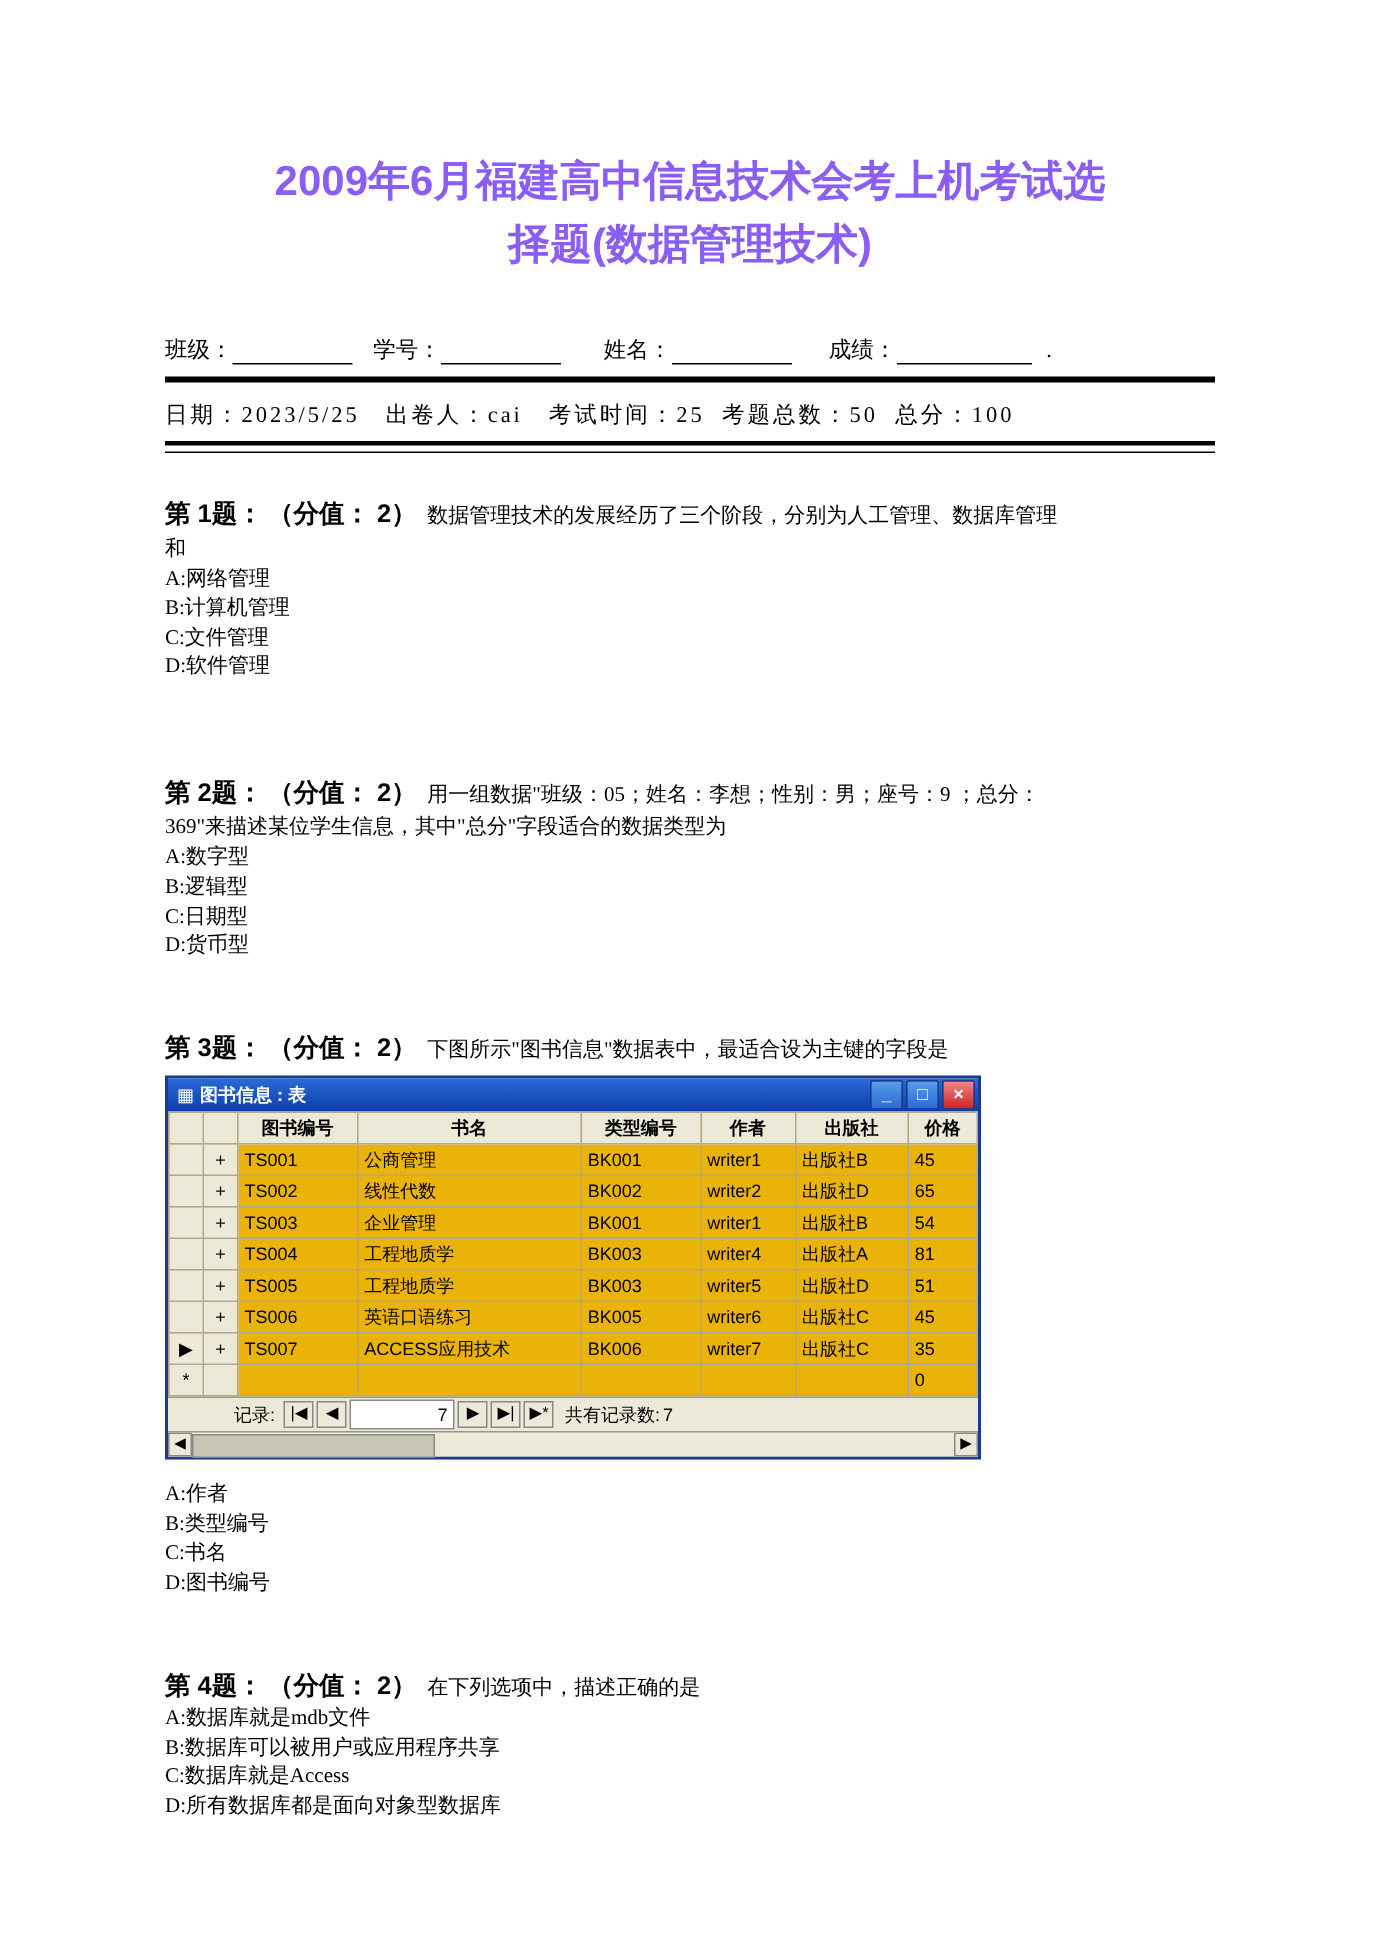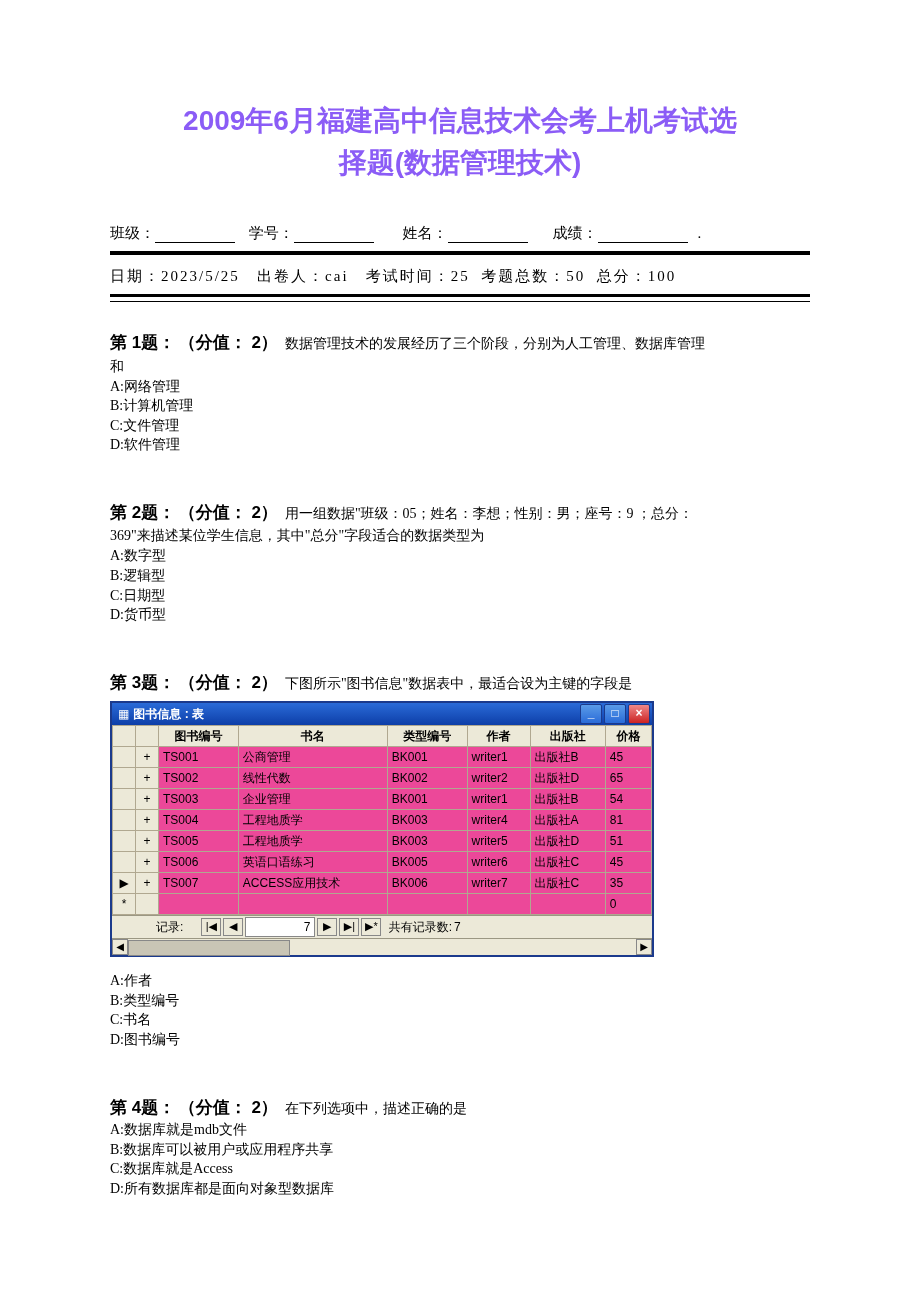--- a/index.html
+++ b/index.html
@@ -94,21 +94,21 @@
     color: #fff;
     font-weight: bold;
     text-align: center;
     font-size: 12px;
     line-height: 16px;
   }
   .win-btn.close { background: linear-gradient(#e88,#c22); }
   .db-grid {
     width: 100%;
     border-collapse: collapse;
-    background: #ec4899;
+    background: #eab308;
   }
   .db-grid th, .db-grid td {
     border: 1px solid #b0a890;
     padding: 1px 4px;
     font-size: 12px;
     white-space: nowrap;
   }
   .db-grid th {
     background: #ece9d8;
     font-weight: bold;
@@ -123,21 +123,21 @@
   .db-grid tr.newrow td { color: #000; }
   .db-nav {
     background: #ece9d8;
     border-top: 1px solid #9b9783;
     display: flex;
     align-items: center;
     height: 22px;
     padding: 0 4px;
     gap: 2px;
   }
-  .db-nav .label { margin-left: 40px; margin-right: 16px; }
+  .db-nav .label { margin-left: 40px; margin-right: 4px; }
   .nav-btn {
     display: inline-block;
     width: 18px; height: 16px;
     border: 1px solid #888;
     background: #ece9d8;
     text-align: center;
     font-size: 11px;
     line-height: 14px;
   }
   .nav-input {
@@ -211,21 +211,21 @@
   &nbsp;<span class="q-text">数据管理技术的发展经历了三个阶段，分别为人工管理、数据库管理</span>
   <div class="q-text">和</div>
   <div class="options">
     <div>A:网络管理</div>
     <div>B:计算机管理</div>
     <div>C:文件管理</div>
     <div>D:软件管理</div>
   </div>
 </div>
 
-<div class="question-block" style="margin-top:45px">
+<div class="question-block" style="margin-top:61px">
   <span class="q-head">第 2题：</span>
   <span class="q-head">（分值： 2）</span>
   &nbsp;<span class="q-text">用一组数据"班级：05；姓名：李想；性别：男；座号：9 ；总分：</span>
   <div class="q-text">369"来描述某位学生信息，其中"总分"字段适合的数据类型为</div>
   <div class="options">
     <div>A:数字型</div>
     <div>B:逻辑型</div>
     <div>C:日期型</div>
     <div>D:货币型</div>
   </div>

